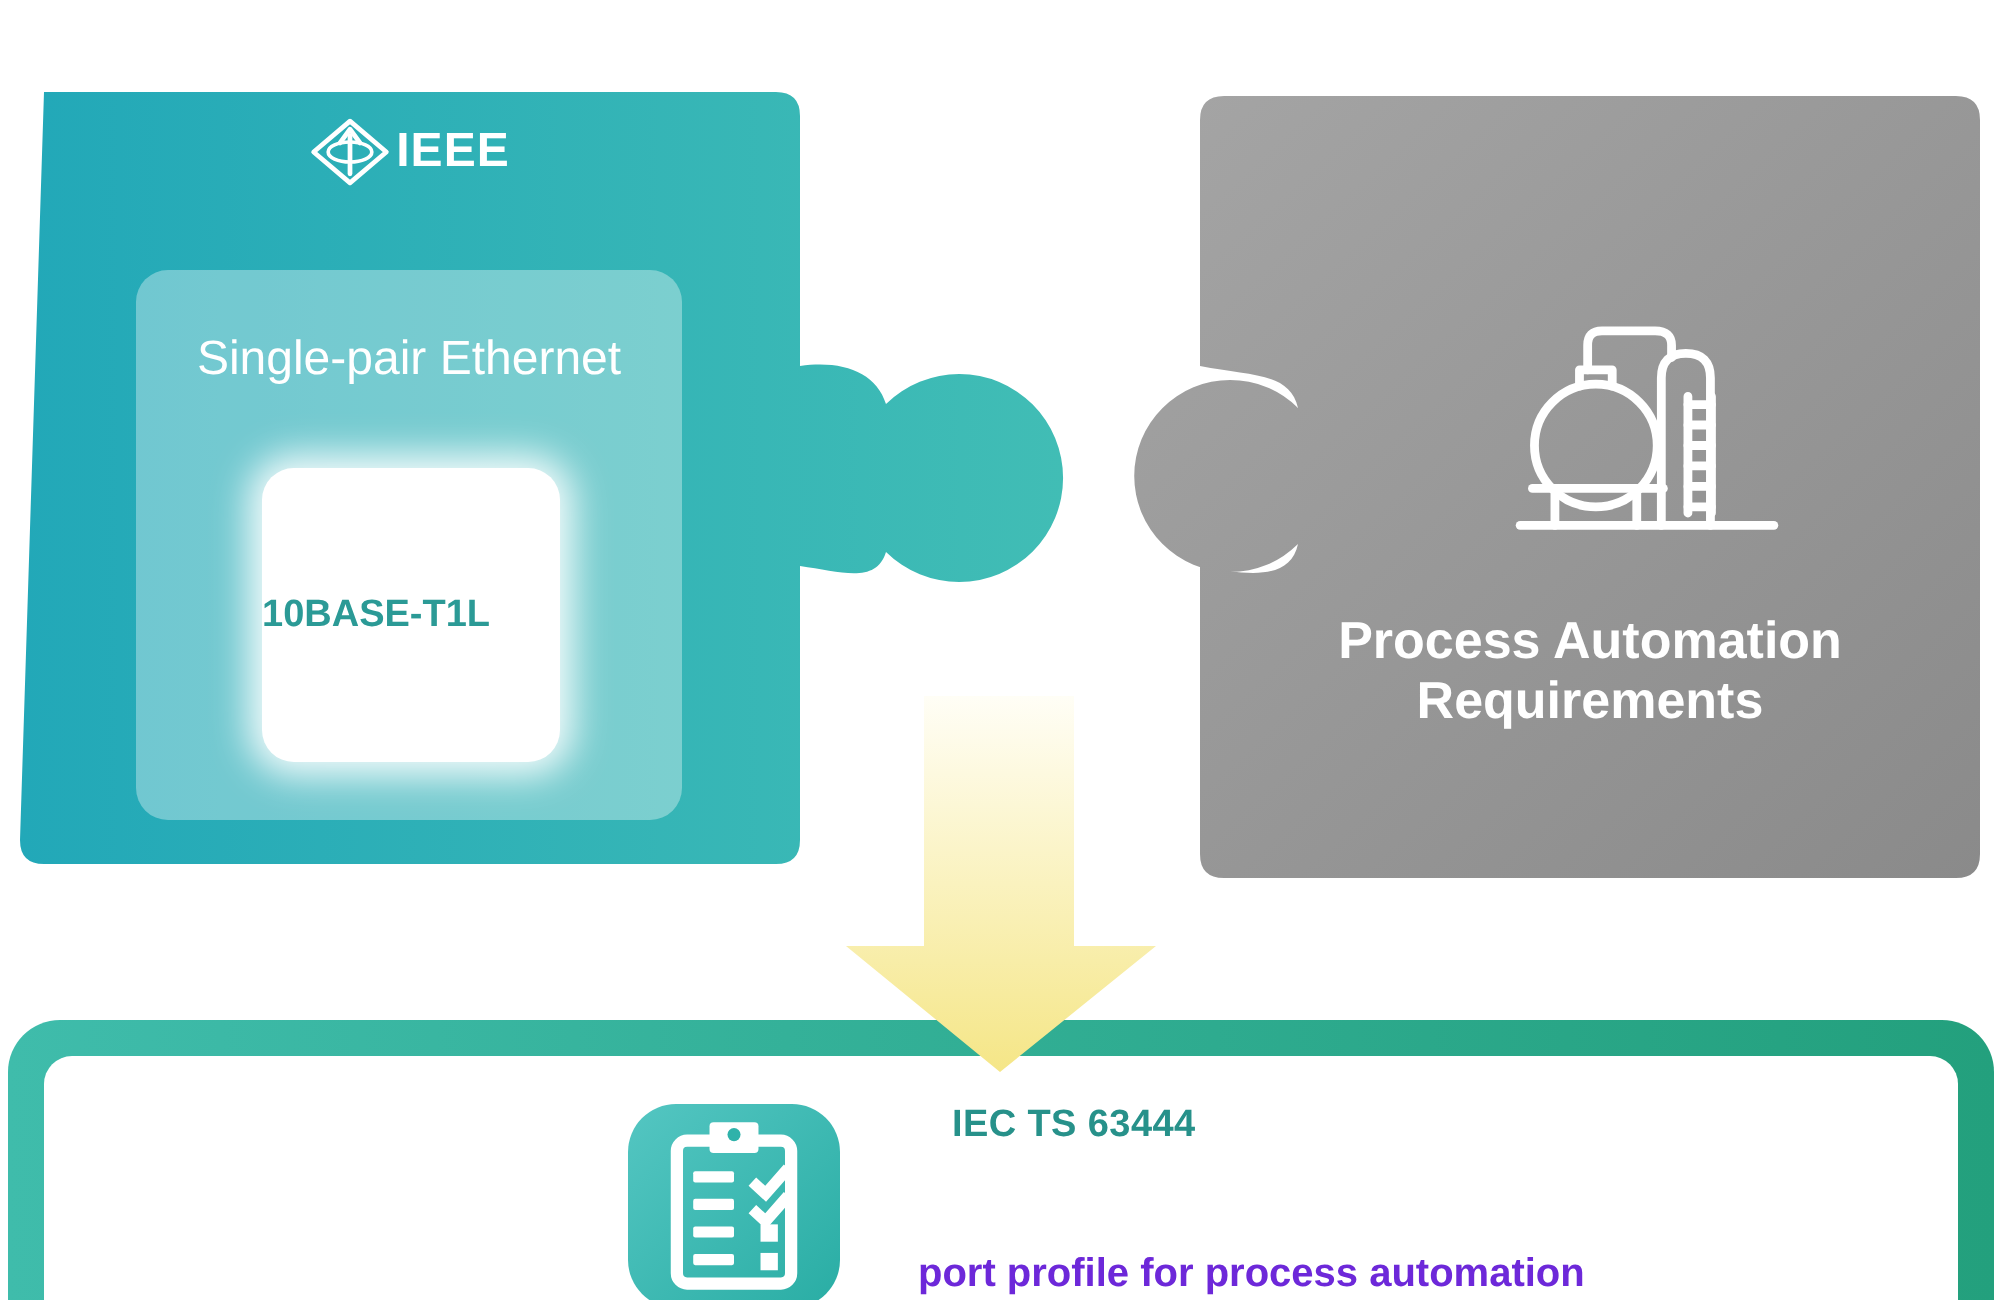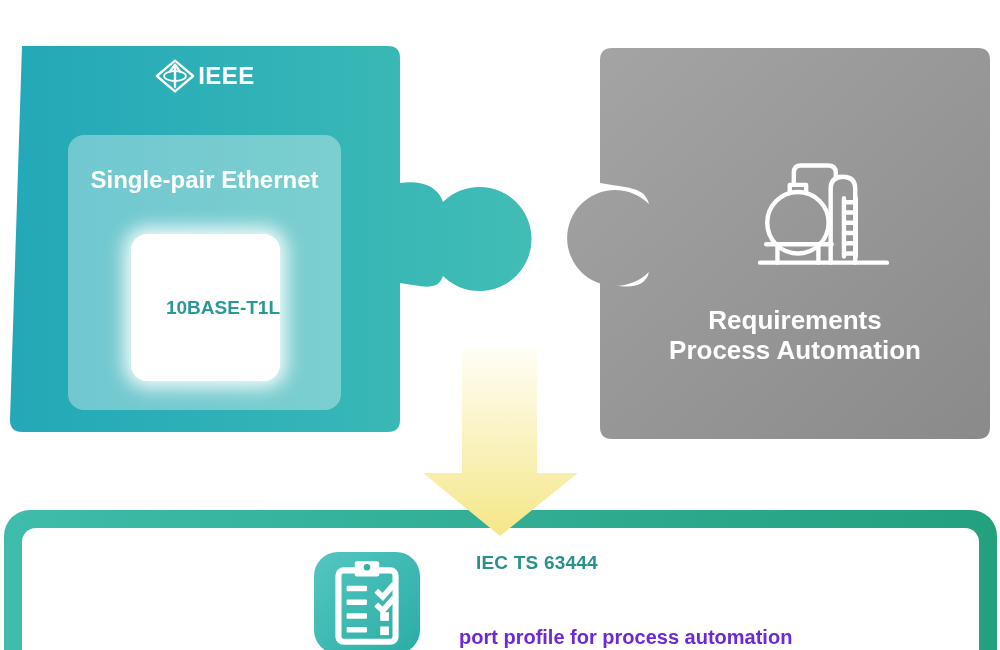--- a/index.html
+++ b/index.html
@@ -8,25 +8,25 @@
     font-family:"Liberation Sans", sans-serif;background:#ffffff;margin-top:36px;
   }
   .abs{position:absolute;}
   svg{display:block;}
 
   
   .ieee-row{left:10px;top:21px;width:390px;height:38px;display:flex;align-items:center;justify-content:center;gap:3px;}
   .brand-text{color:#ffffff;font-size:24px;font-weight:700;letter-spacing:.5px;}
   .std-title{left:10px;top:62px;width:390px;text-align:center;color:#ffffff;font-size:24px;font-weight:700;}
   .inner-panel{left:68px;top:99px;width:273px;height:275px;background:rgba(255,255,255,.35);border-radius:16px;}
-  .spe-title{left:68px;top:130px;width:273px;text-align:center;color:#ffffff;font-size:24px;font-weight:700;}
+  .spe-title{left:68px;top:130px;width:273px;text-align:center;color:#ffffff;font-size:24px;font-weight:400;}
   .chip{
     left:131px;top:198px;width:149px;height:147px;background:#ffffff;border-radius:16px;
     box-shadow:0 0 18px 7px rgba(255,255,255,.9);
-    display:flex;flex-direction:column;align-items:flex-end;justify-content:center;
+    display:flex;flex-direction:column;align-items:flex-start;justify-content:center;
     color:#2b9a96;font-size:19px;font-weight:700;line-height:1.35;text-align:center;
   }
 
   
   .pa-label{left:600px;top:269px;width:390px;text-align:center;color:#ffffff;font-size:26px;font-weight:700;line-height:30px;}
   .pa-label span{display:block;}
 
   
   .bar-outer{left:4px;top:474px;width:993px;height:174px;border-radius:26px;
     background:linear-gradient(90deg,#3fbcab,#23a07d);z-index:3;}
@@ -89,22 +89,22 @@
     <circle cx="40" cy="64" r="30"></circle>
     <path d="M32 35 V27 H48 V35"></path>
     <path d="M36 27 V15 Q36 8 43 8 H69 Q77 8 77 15 V21"></path>
     <path d="M72 103 V31 Q72 19 84 19 Q96 19 96 31 V103"></path>
     <path d="M85 40 V97 M96.5 40 V97"></path>
     <path d="M85 44 H96.5 M85 54 H96.5 M85 64 H96.5 M85 74 H96.5 M85 84 H96.5 M85 94 H96.5"></path>
     <path d="M9 85 H73"></path>
     <path d="M20 85 V103 M60 85 V103"></path>
   </svg>
   <div class="abs overlay pa-label">
+    <span>Process Automation</span>
     <span>Requirements</span>
-    <span>Process Automation</span>
   </div>
 
   <div class="abs bar-outer"></div>
   <div class="abs bar-inner"></div>
   <div class="abs clip-icon">
     <svg width="106" height="102" viewBox="0 0 100 100">
       <rect x="22" y="18" width="56" height="70" rx="5" fill="none" stroke="#ffffff" stroke-width="6"></rect>
       <rect x="38" y="9" width="24" height="15" rx="2" fill="#ffffff"></rect>
       <circle cx="50" cy="15" r="3.2" fill="#2fb2aa"></circle>
       <rect x="30" y="33" width="20" height="5.5" rx="1" fill="#ffffff"></rect>

